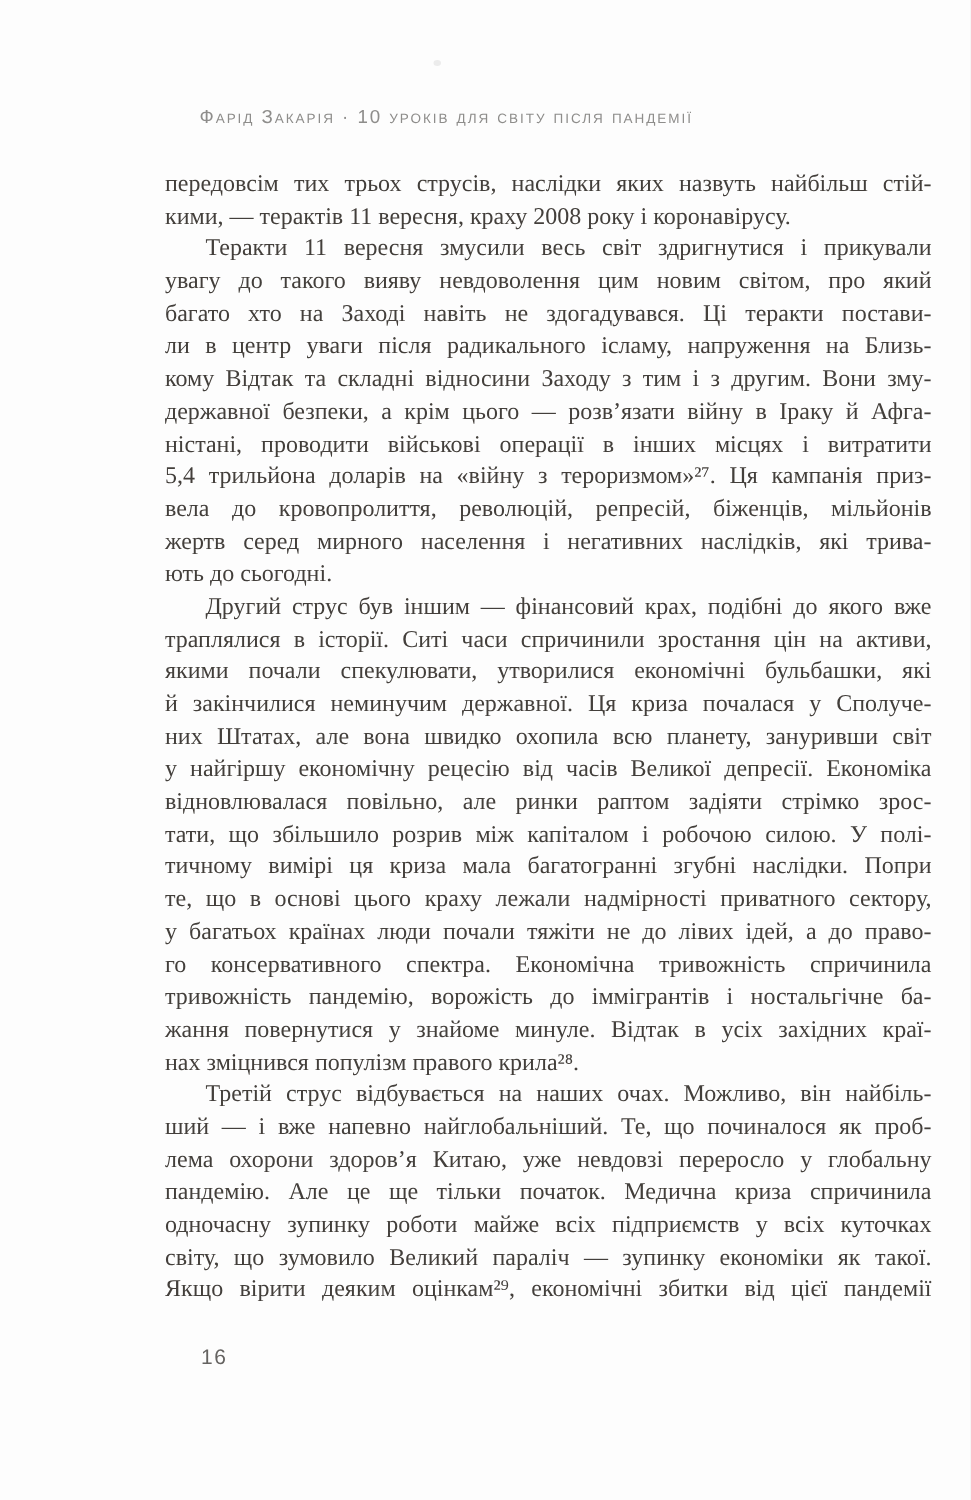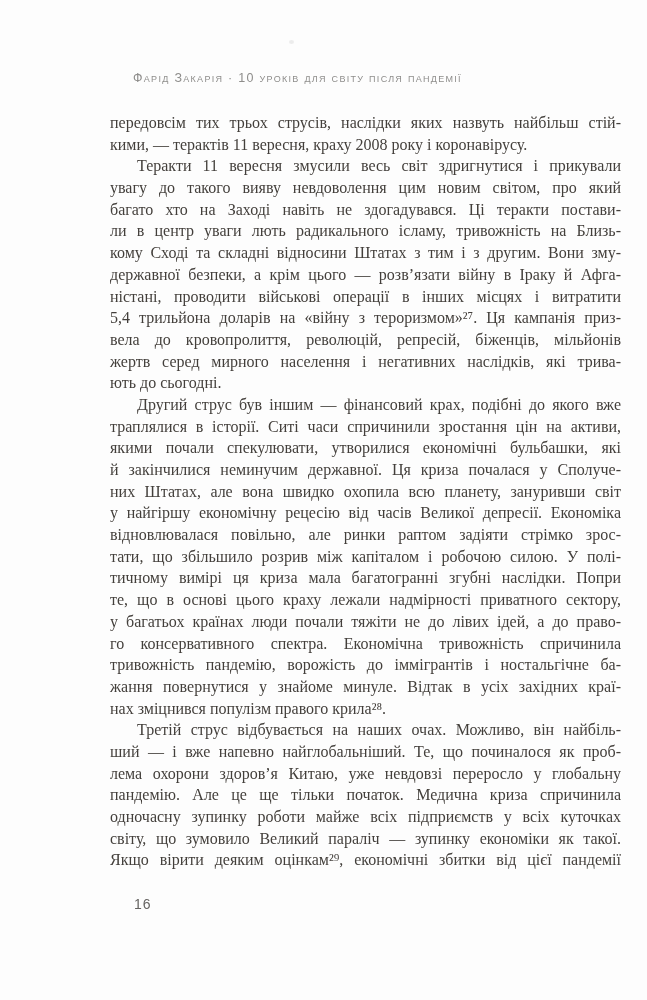--- a/index.html
+++ b/index.html
@@ -77,22 +77,22 @@
   <div class="running-header">Фарід Закарія · 10 уроків для світу після пандемії</div>
 
   <div class="speck"></div>
 
   <div class="body-text">
       <div class="line">передовсім тих трьох струсів, наслідки яких назвуть найбільш стій-</div>
       <div class="line ragged">кими, — терактів 11 вересня, краху 2008 року і коронавірусу.</div>
       <div class="line indent">Теракти 11 вересня змусили весь світ здригнутися і прикували</div>
       <div class="line">увагу до такого вияву невдоволення цим новим світом, про який</div>
       <div class="line">багато хто на Заході навіть не здогадувався. Ці теракти постави-</div>
-      <div class="line">ли в центр уваги лють радикального ісламу, тривожність на Близь-</div>
-      <div class="line">кому Сході та складні відносини Штатах з тим і з другим. Вони зму-</div>
+      <div class="line">ли в центр уваги після радикального ісламу, напруження на Близь-</div>
+      <div class="line">кому Відтак та складні відносини Заходу з тим і з другим. Вони зму-</div>
       <div class="line">державної безпеки, а крім цього — розв’язати війну в Іраку й Афга-</div>
       <div class="line">ністані, проводити військові операції в інших місцях і витратити</div>
       <div class="line">5,4 трильйона доларів на «війну з тероризмом»²⁷. Ця кампанія приз-</div>
       <div class="line">вела до кровопролиття, революцій, репресій, біженців, мільйонів</div>
       <div class="line">жертв серед мирного населення і негативних наслідків, які трива-</div>
       <div class="line ragged">ють до сьогодні.</div>
       <div class="line indent">Другий струс був іншим — фінансовий крах, подібні до якого вже</div>
       <div class="line">траплялися в історії. Ситі часи спричинили зростання цін на активи,</div>
       <div class="line">якими почали спекулювати, утворилися економічні бульбашки, які</div>
       <div class="line">й закінчилися неминучим державної. Ця криза почалася у Сполуче-</div>

